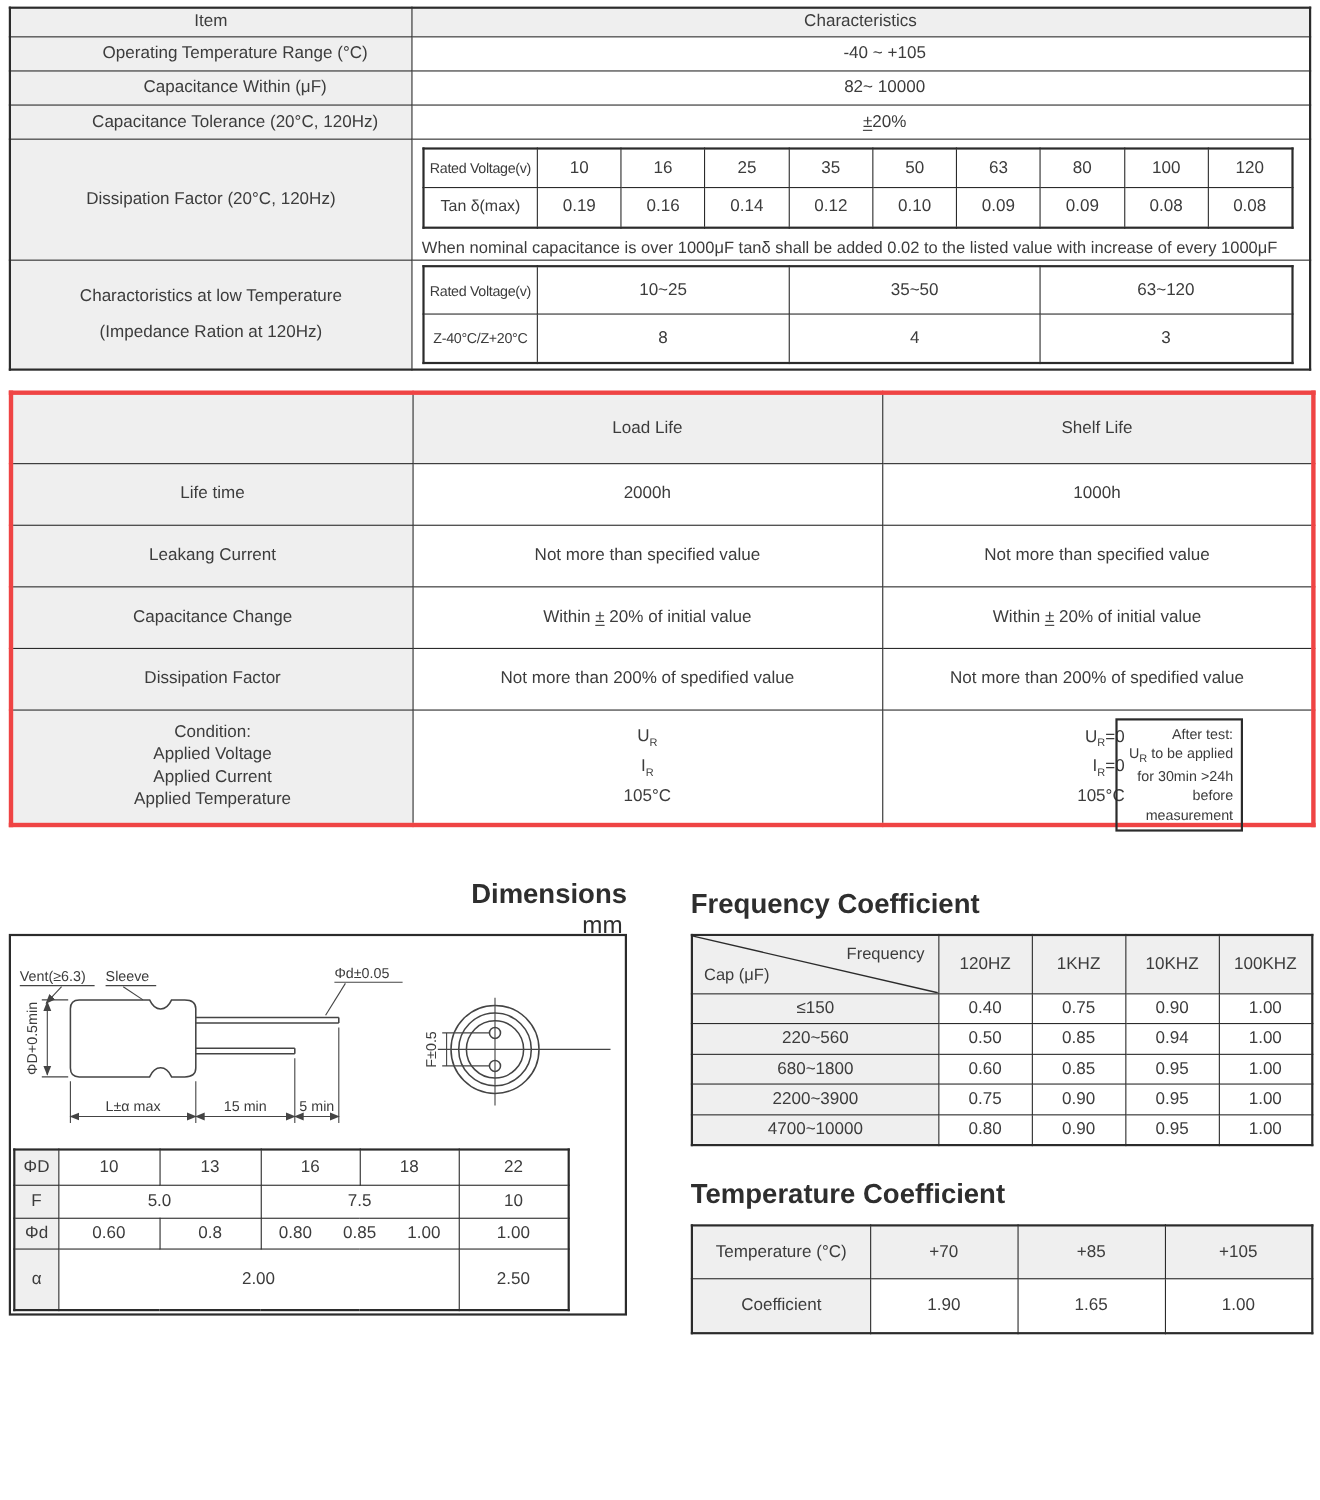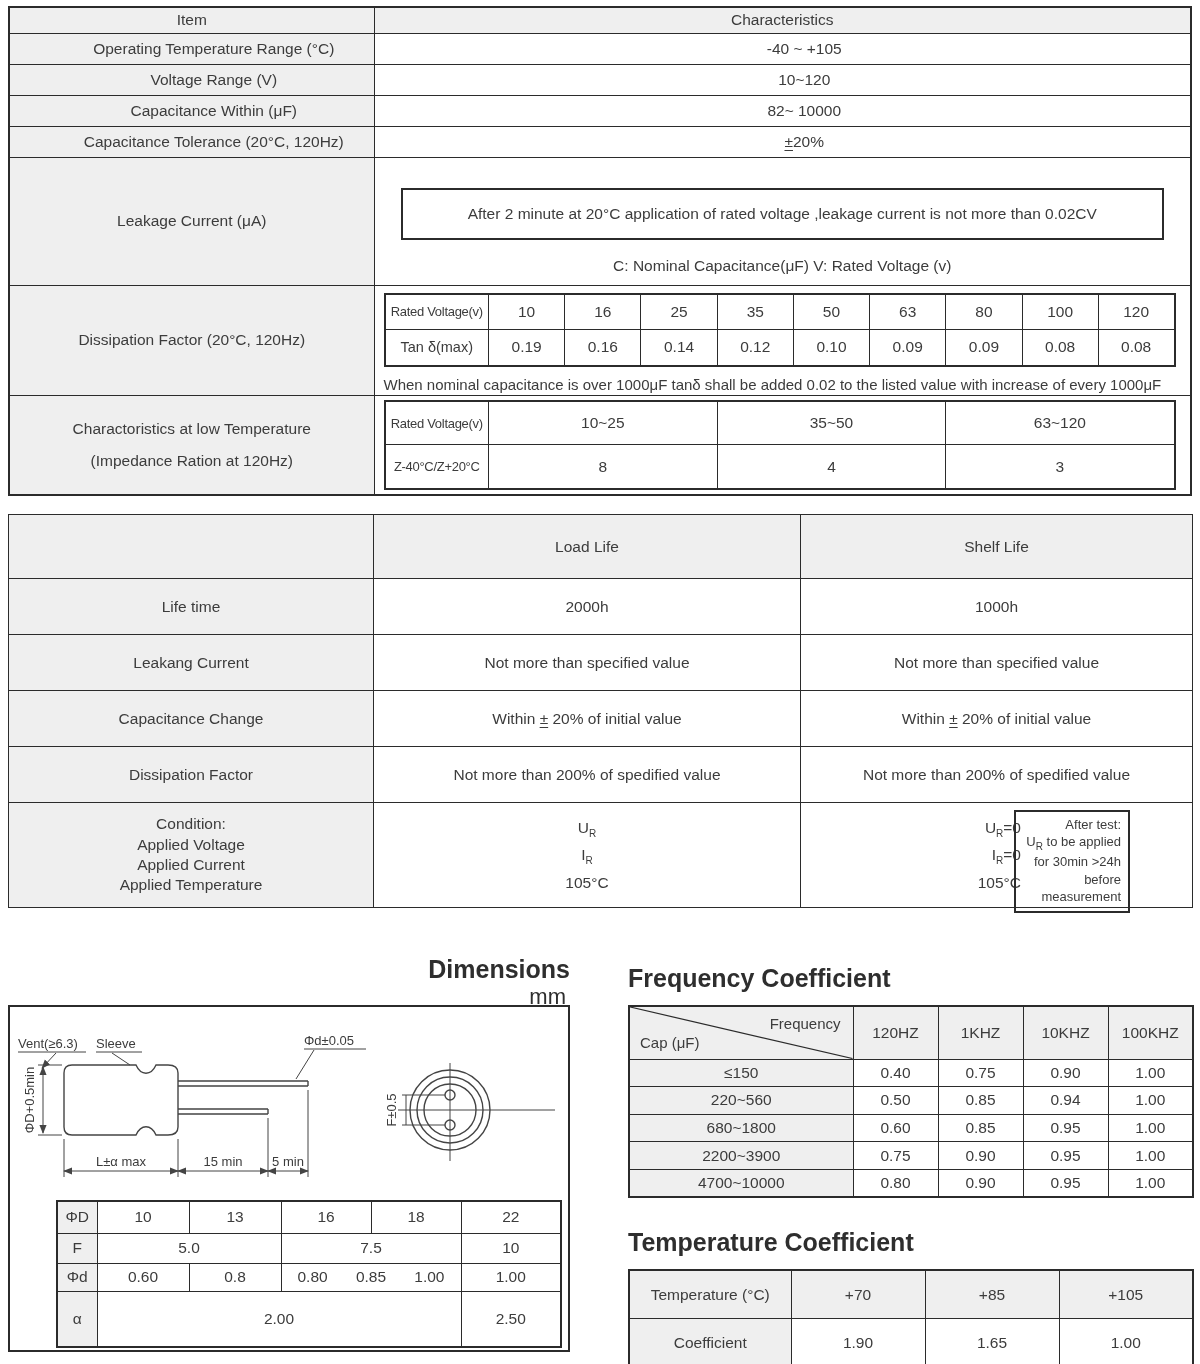--- a/index.html
+++ b/index.html
@@ -31,21 +31,21 @@
   .diss-tbl { width:792px; margin-top:7px; }
   .diss-tbl td { height:36px; }
   .lab-sm { font-size:13px; letter-spacing:-0.3px; }
   .lab-md { font-size:14.5px; }
   .diss-note { font-size:15px; text-align:left; margin:9px 0 0 9px; white-space:nowrap; }
   .low-tbl { width:792px; }
   .low-tbl td { height:44px; }
   .two-line { line-height:2.05; font-size:15.5px; }
 
   
-  .t2 { width:1184px; border:1px solid #ef4444; margin-top:18px; }
+  .t2 { width:1184px; border:4px solid #ef4444; margin-top:18px; }
   .r64 td { height:64px; }
   .r56 td { height:56px; }
   .r105 td { height:105px; }
   .cond-label { line-height:1.32; font-size:15.5px; }
   .cond-vals { line-height:1.62; font-size:15.5px; }
   sub { font-size:10px; }
   .cond-shelf { position:relative; }
   .cond-shelf-vals { position:absolute; left:60px; top:50%; transform:translateY(-50%);
                      width:160px; text-align:right; line-height:1.62; font-size:15.5px; }
   .after-box { position:absolute; right:62px; top:7px; width:116px; border:2px solid #2b2b2b;
@@ -55,21 +55,21 @@
   .bottom { display:flex; margin-top:47px; }
   .bcol-left { width:562px; }
   .bcol-right { width:564px; margin-left:58px; }
   .sec-head { display:flex; justify-content:space-between; align-items:flex-end;
               height:38px; margin-bottom:12px;flex-direction:column; }
   .sec-title { font-size:25px; font-weight:600; color:#2e2e2e; }
   .sec-unit { font-size:22px; font-weight:500; color:#2e2e2e; padding-right:4px; }
   .dim-box { border:2px solid #2b2b2b; height:347px; position:relative; }
   .draw { display:block; margin-top:12px; width:554px; height:178px; }
   .draw text { fill:#3c3c3c; font-size:13px; font-family:"Liberation Sans",sans-serif; }
-  .dimt { position:absolute; left:2px; top:193px; width:504px; border:2px solid #2b2b2b;margin-left:44px; }
+  .dimt { position:absolute; left:2px; top:193px; width:504px; border:2px solid #2b2b2b; }
   .dr32 td { height:32px; } .dr30 td { height:30px; } .dr28 td { height:28px; } .dr56 td { height:56px; }
   .trio { display:flex; justify-content:space-between; padding:0 16px; }
 
   .hright { font-size:25px; font-weight:600; color:#2e2e2e; height:38px;
             display:flex; align-items:flex-end; margin-bottom:12px; }
   .ft { width:564px; border:2px solid #2b2b2b; }
   .ft .hdr td { height:53px; }
   .ft .dr td { height:27.6px; font-size:15.5px; }
   .diag { position:relative; padding:0; }
   .diagsvg { position:absolute; inset:0; width:100%; height:100%; }
@@ -92,37 +92,26 @@
     <tbody>
         <tr class="r26">
       <td class="shade">Item</td>
       <td class="shade">Characteristics</td>
     </tr>
     <tr class="r31">
       <td class="shade">Operating Temperature Range (°C)</td>
       <td>-40 ~ +105</td>
     </tr>
     <tr class="r31">
-      <td class="shade">Voltage Range (V)</td>
-      <td>10~120</td>
-    </tr>
-    <tr class="r31">
       <td class="shade">Capacitance Within (μF)</td>
       <td>82~ 10000</td>
     </tr>
     <tr class="r31">
       <td class="shade">Capacitance Tolerance (20°C,  120Hz)</td>
       <td><span class="pm">±</span><span>20%</span></td>
-    </tr>
-    <tr class="rleak">
-      <td class="shade">Leakage Current (μA)</td>
-      <td>
-        <div class="lk-box">After 2 minute at 20°C application of rated voltage ,leakage current is not more than 0.02CV</div>
-        <div class="lk-legend">C:  Nominal Capacitance(μF)     V:  Rated Voltage (v)</div>
-      </td>
     </tr>
     <tr class="rdiss">
       <td class="shade">Dissipation Factor (20°C, 120Hz)</td>
       <td class="diss-cell">
         <table class="nested diss-tbl">
           <colgroup>
                 <col style="width:104px">
               </colgroup>
           <tbody>
                 <tr>

